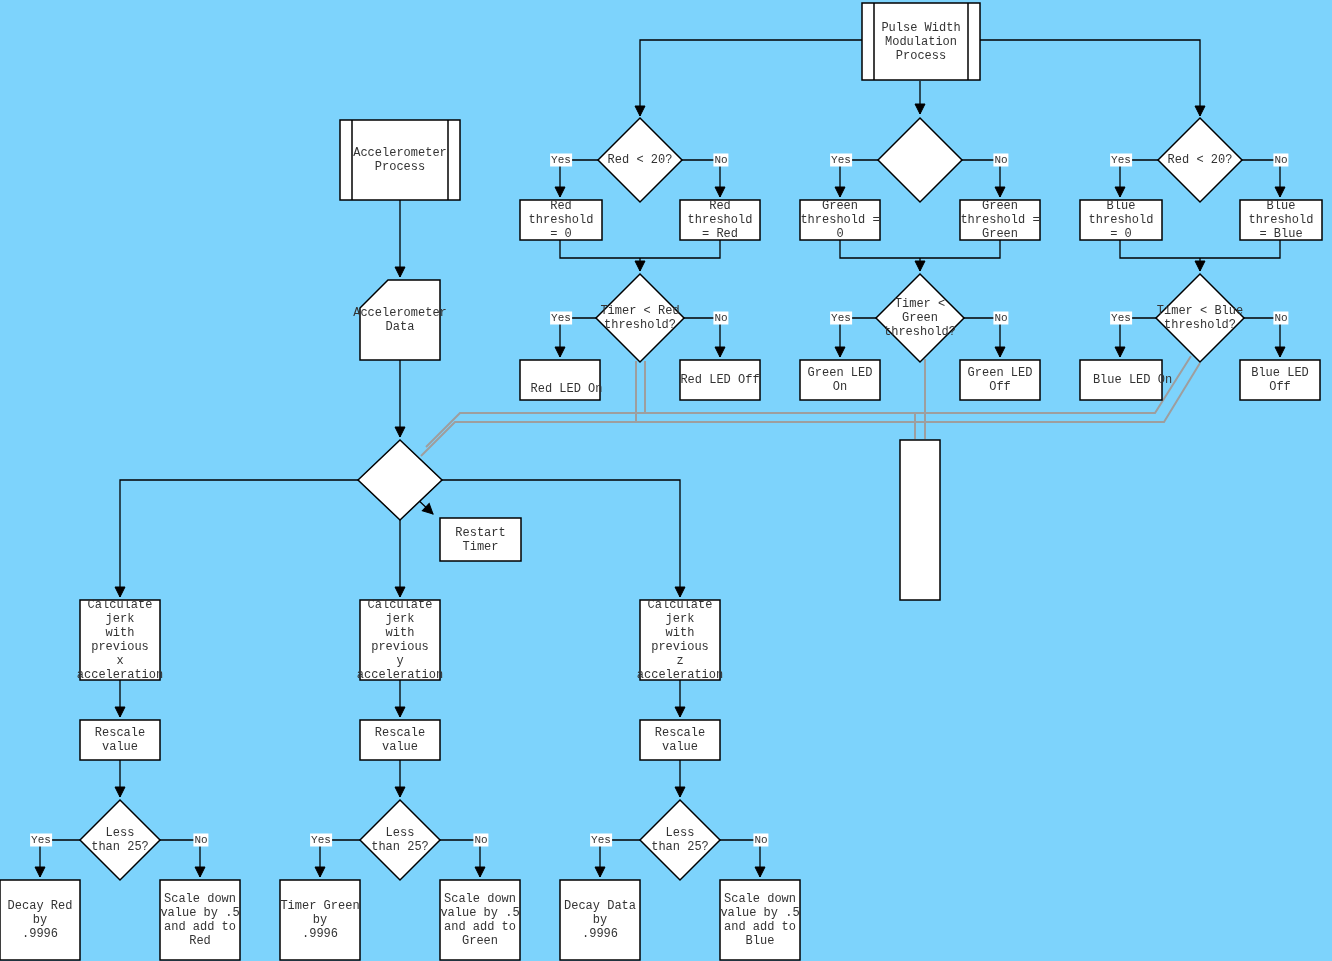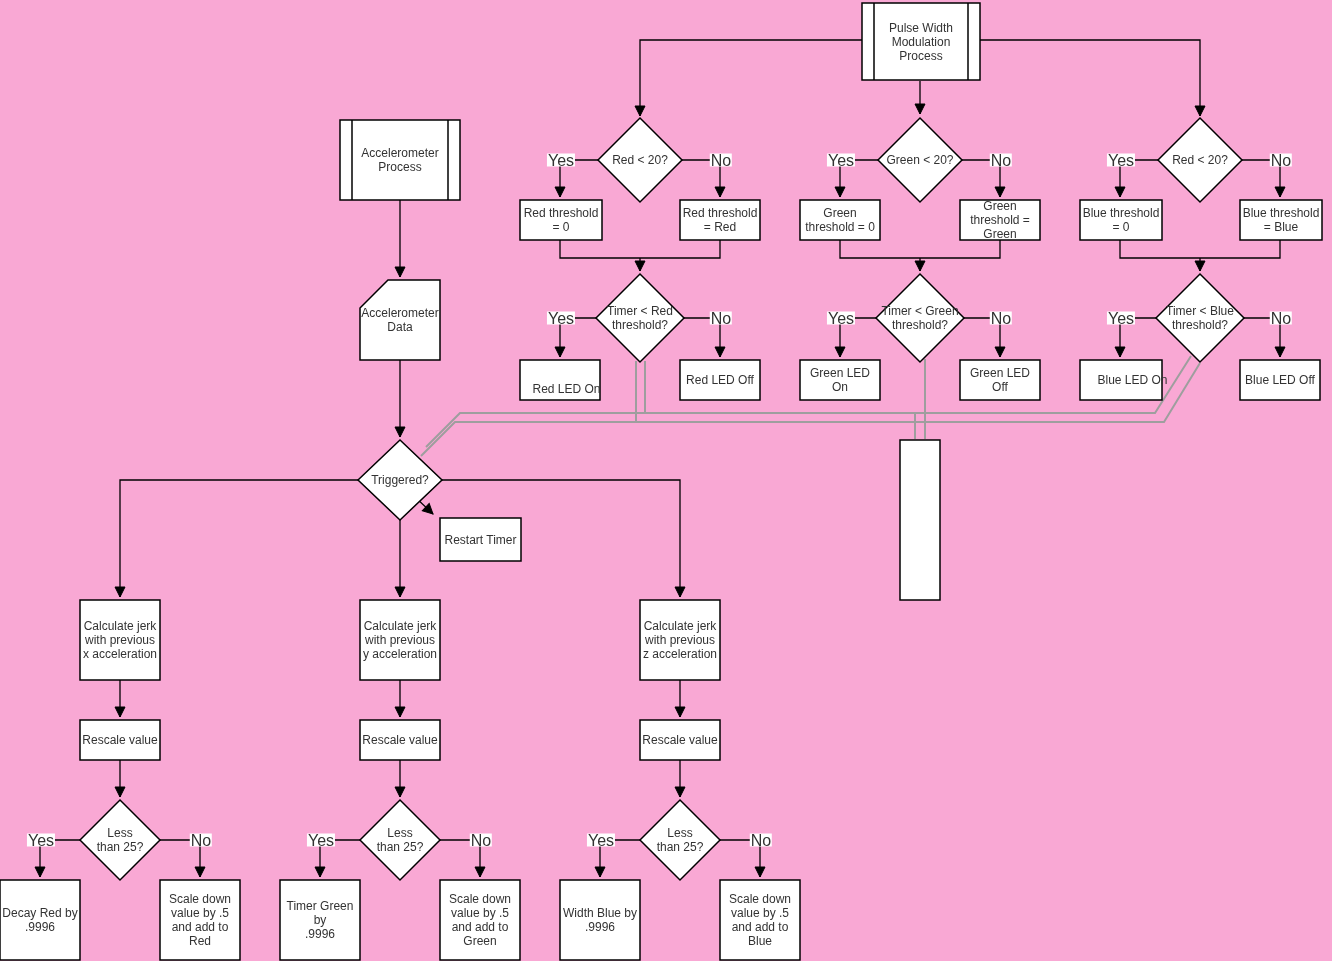--- a/index.html
+++ b/index.html
@@ -1,21 +1,21 @@
 <!DOCTYPE html>
 <html><head>
 <meta charset="utf-8">
 <style>
   html,body{margin:0;padding:0;background:#ffffff;}
-  .canvas{position:relative;width:1332px;height:961px;font-family:Liberation Sans, sans-serif;overflow:hidden;background:#f9a8d4;}
+  .canvas{position:relative;width:1332px;height:961px;font-family:Liberation Mono, monospace;overflow:hidden;background:#7dd3fc;}
   .canvas svg{position:absolute;left:0;top:0;}
   .t{position:absolute;display:flex;align-items:center;justify-content:center;
      text-align:center;font-size:12px;line-height:14px;color:#333;
      white-space:pre-line;pointer-events:none;}
-  .el{position:absolute;transform:translate(-50%,-50%);font-size:16px;line-height:13px;
+  .el{position:absolute;transform:translate(-50%,-50%);font-size:11px;line-height:13px;
       color:#333;background:#fff;padding:0 1px;pointer-events:none;}
 </style>
 </head>
 <body>
 
 <div class="canvas">
 
 <svg width="1332" height="961" viewBox="0 0 1332 961">
   <defs>
     <marker id="arr" markerUnits="userSpaceOnUse" markerWidth="14" markerHeight="14" refX="11" refY="6" orient="auto">
@@ -144,21 +144,20 @@
 
 <div class="t" style="left:862px;top:3px;width:118px;height:77px">Pulse Width
 Modulation
 Process</div>
 <div class="t" style="left:340px;top:120px;width:120px;height:80px">Accelerometer
 Process</div>
 <div class="t" style="left:360px;top:280px;width:80px;height:80px">Accelerometer
 Data</div>
 
 <div class="t" style="left:598px;top:118px;width:84px;height:84px">Red &lt; 20?</div>
-<div class="t" style="left:878px;top:118px;width:84px;height:84px">Green &lt; 20?</div>
 <div class="t" style="left:1158px;top:118px;width:84px;height:84px">Red &lt; 20?</div>
 
 <div class="t" style="left:520px;top:200px;width:82px;height:40px">Red threshold
 = 0</div>
 <div class="t" style="left:680px;top:200px;width:80px;height:40px">Red threshold
 = Red</div>
 <div class="t" style="left:800px;top:200px;width:80px;height:40px">Green
 threshold = 0</div>
 <div class="t" style="left:960px;top:198px;width:80px;height:44px">Green
 threshold =
@@ -177,21 +176,20 @@
 
 <div class="t" style="left:520px;top:369px;width:93px;height:40px">Red LED On</div>
 <div class="t" style="left:680px;top:360px;width:80px;height:40px">Red LED Off</div>
 <div class="t" style="left:800px;top:360px;width:80px;height:40px">Green LED
 On</div>
 <div class="t" style="left:960px;top:360px;width:80px;height:40px">Green LED
 Off</div>
 <div class="t" style="left:1080px;top:360px;width:105px;height:40px">Blue LED On</div>
 <div class="t" style="left:1240px;top:360px;width:80px;height:40px">Blue LED Off</div>
 
-<div class="t" style="left:358px;top:440px;width:84px;height:80px">Triggered?</div>
 <div class="t" style="left:440px;top:518px;width:81px;height:43px">Restart Timer</div>
 
 <div class="t" style="left:80px;top:600px;width:80px;height:80px">Calculate jerk
 with previous
 x acceleration</div>
 <div class="t" style="left:360px;top:600px;width:80px;height:80px">Calculate jerk
 with previous
 y acceleration</div>
 <div class="t" style="left:640px;top:600px;width:80px;height:80px">Calculate jerk
 with previous
@@ -214,21 +212,21 @@
 value by .5
 and add to
 Red</div>
 <div class="t" style="left:280px;top:880px;width:80px;height:80px">Timer Green
 by
 .9996</div>
 <div class="t" style="left:440px;top:880px;width:80px;height:80px">Scale down
 value by .5
 and add to
 Green</div>
-<div class="t" style="left:560px;top:880px;width:80px;height:80px">Width Blue by
+<div class="t" style="left:560px;top:880px;width:80px;height:80px">Decay Data by
 .9996</div>
 <div class="t" style="left:720px;top:880px;width:80px;height:80px">Scale down
 value by .5
 and add to
 Blue</div>
 
 <div class="el" style="left:561px;top:160px">Yes</div>
 <div class="el" style="left:721px;top:160px">No</div>
 <div class="el" style="left:841px;top:160px">Yes</div>
 <div class="el" style="left:1001px;top:160px">No</div>

